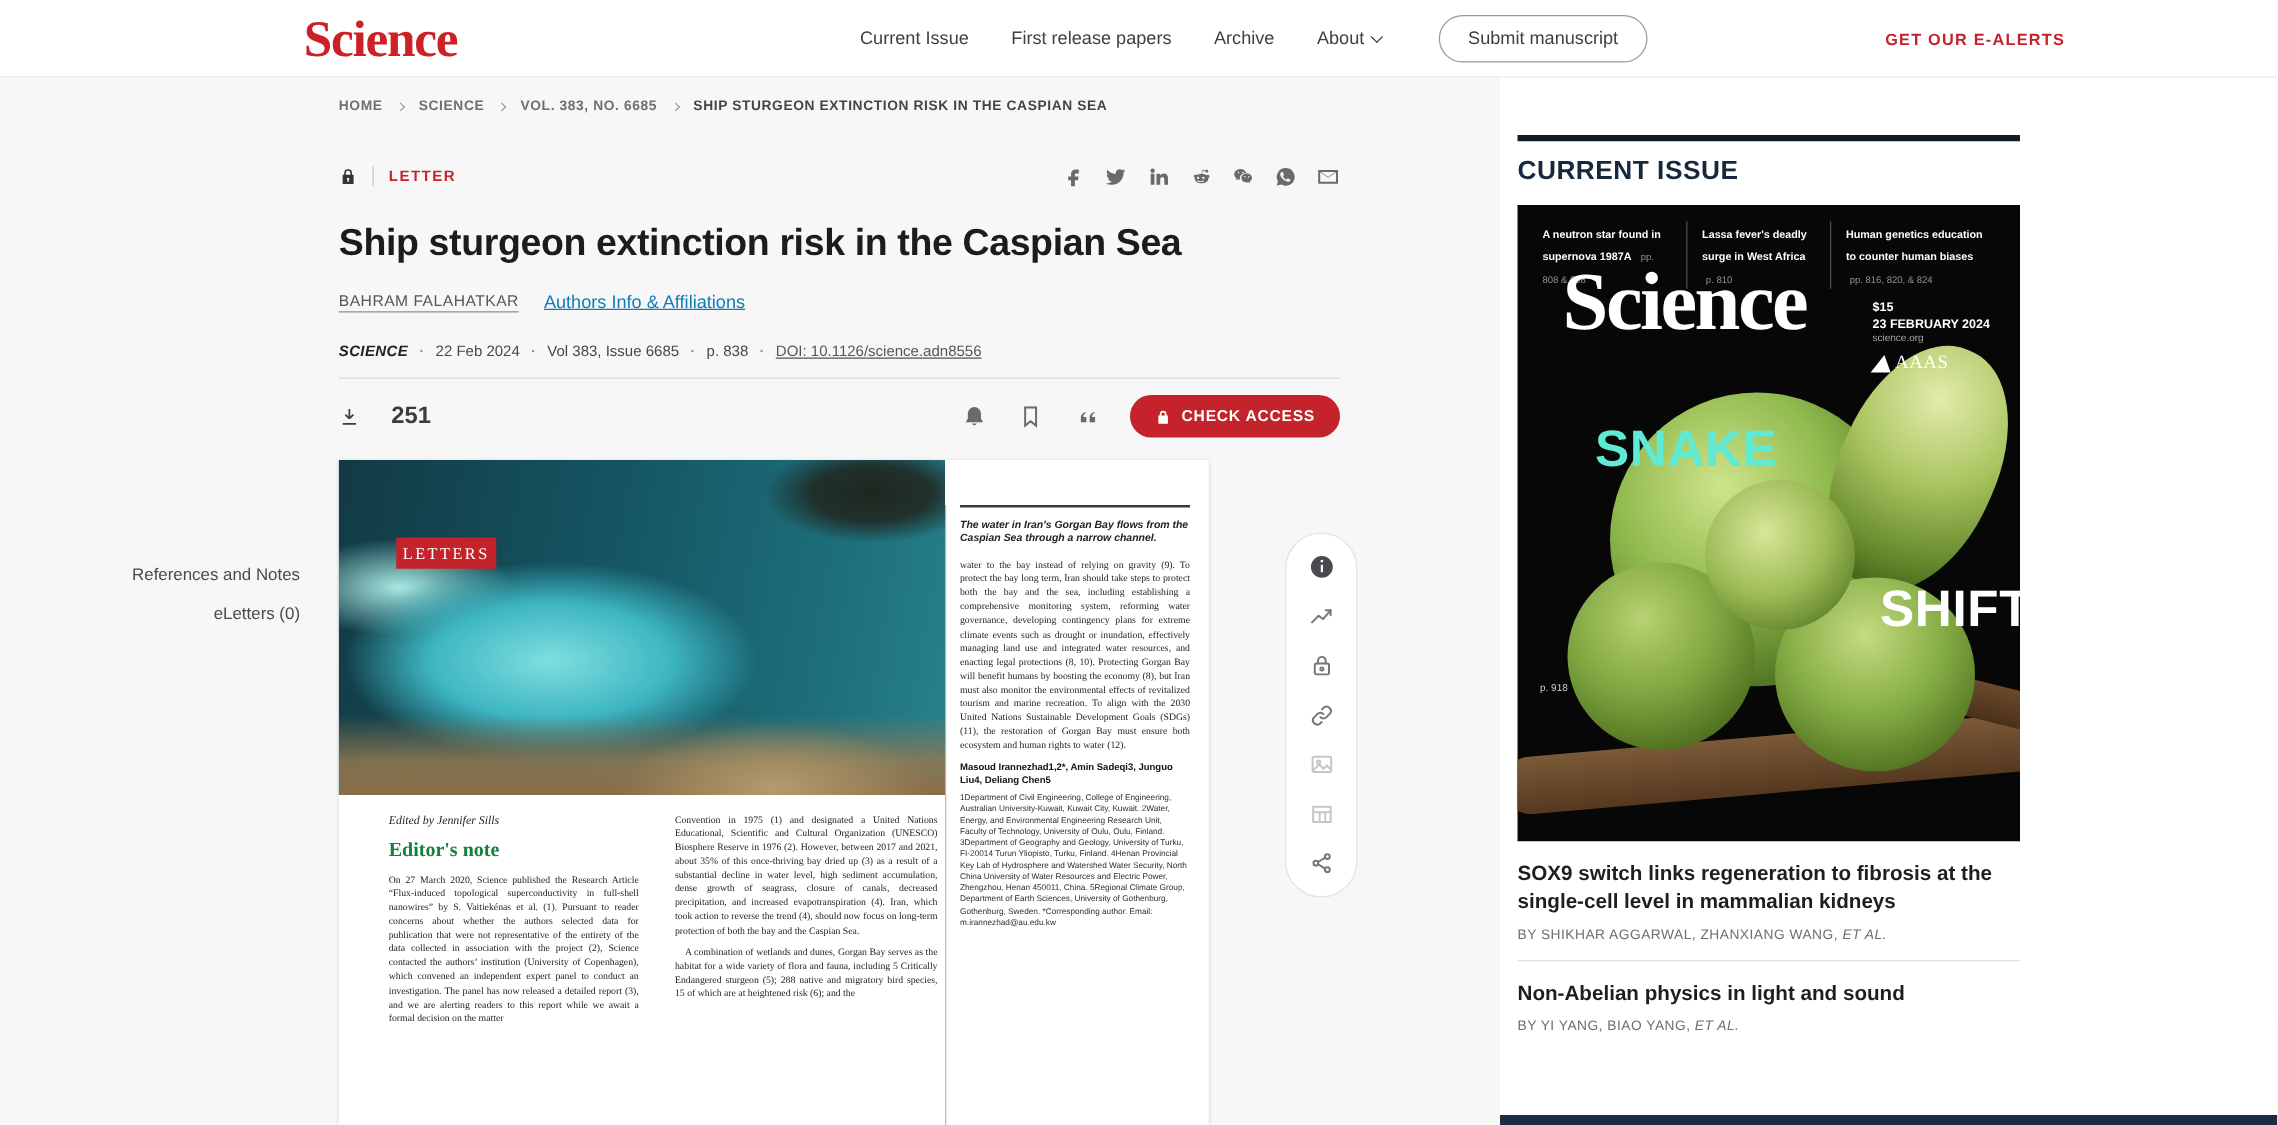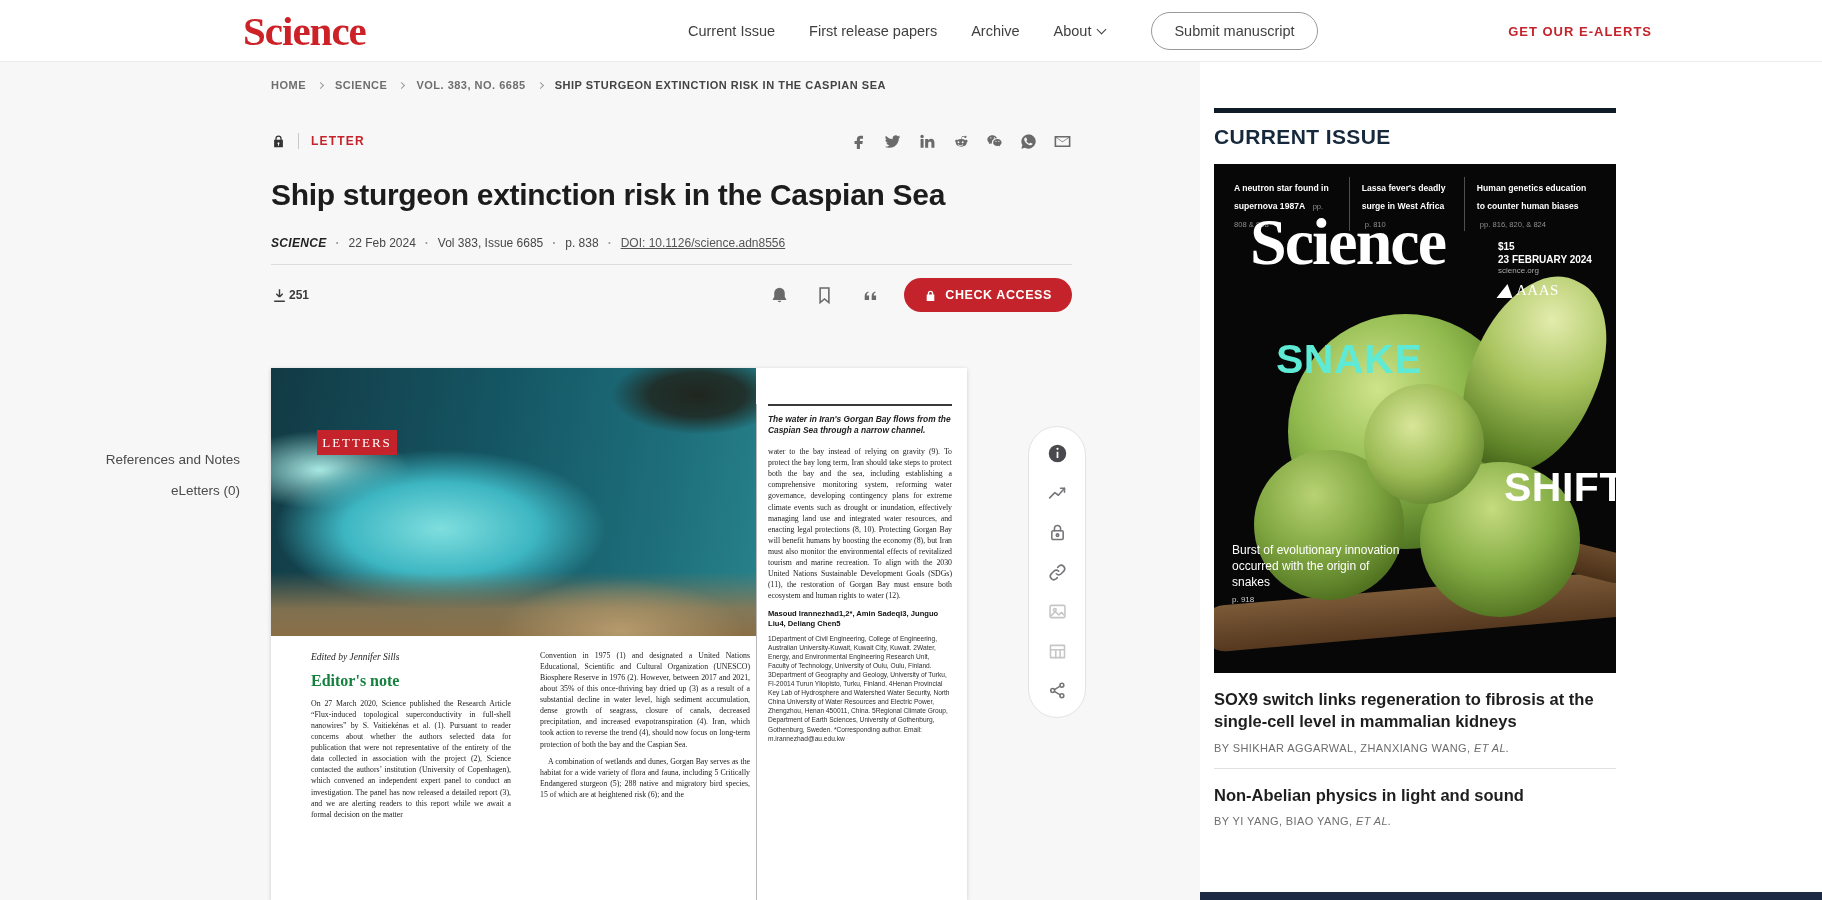--- a/index.html
+++ b/index.html
@@ -37,21 +37,21 @@
   .title { margin-top:26px; font-size:30px; font-weight:700; letter-spacing:-.3px; color:#1c1c1c; }
   .author-row { margin-top:22px; display:flex; align-items:center; gap:20px; }
   .author-name { font-size:12.5px; letter-spacing:.4px; color:#565656; border-bottom:1px solid #8f8f8f; padding-bottom:1px; cursor:pointer; }
   .authors-link { font-size:14.5px; color:#0f7cba; text-decoration:underline; cursor:pointer; }
   .meta-row { margin-top:24px; display:flex; align-items:center; gap:9px; font-size:12px; color:#474747; flex-wrap:nowrap; }
   .meta-journal { font-weight:700; font-style:italic; color:#222; letter-spacing:.3px; }
   .mdot::before { content:"·"; color:#9a9a9a; font-weight:700; }
   .meta-doi { text-decoration:underline; color:#555; cursor:pointer; }
   .head-divider { margin-top:14px; height:1px; background:#dcdcdc; width:801px; }
   .actions-row { margin-top:12px; display:flex; align-items:center; height:36px; }
-  .dl-stat { display:flex; align-items:center; gap:1px; color:#3c3c3c; font-size:12px; font-weight:700; }
+  .dl-stat { display:flex; align-items:center; gap:25px; color:#3c3c3c; font-size:19px; font-weight:700; }
   .dl-stat svg { width:17px; height:17px; stroke:#3c3c3c; fill:none; stroke-width:2; }
   .act-icons { margin-left:auto; display:flex; align-items:center; gap:24px; }
   .act-icons .aicon { width:21px; height:21px; color:#6a6a6a; cursor:pointer; }
   .aicon svg { width:100%; height:100%; fill:currentColor; }
   .aicon.stroked svg { fill:none; stroke:currentColor; stroke-width:1.8; }
   .check-access { margin-left:24px; display:flex; align-items:center; gap:8px; background:#c4232b; color:#fff; font-size:12.5px; font-weight:700; letter-spacing:.6px; border:none; border-radius:18px; height:34px; padding:0 20px; cursor:pointer; }
   .check-access svg { width:13px; height:13px; fill:#fff; }
 
   
   .mini-nav { position:absolute; left:0; top:444px; width:240px; text-align:right; z-index:2; }
@@ -206,20 +206,24 @@
         <span class="sicon">
             <svg viewBox="0 0 24 24">
               <path d="M2 5h20v14H2V5zm2 2.3V17h16V7.3l-8 5.6-8-5.6zM19.3 7H4.7L12 12.1 19.3 7z"></path>
             </svg>
           </span>
       </span>
     </div>
 
     <div class="title">Ship sturgeon extinction risk in the Caspian Sea</div>
 
+    <div class="author-row">
+      <span class="author-name">BAHRAM FALAHATKAR</span>
+      <span class="authors-link">Authors Info &amp; Affiliations</span>
+    </div>
 
     <div class="meta-row">
       <span class="meta-journal">SCIENCE</span>
       <span class="mdot"></span>
       <span>22 Feb 2024</span>
       <span class="mdot"></span>
       <span>Vol 383, Issue 6685</span>
       <span class="mdot"></span>
       <span>p. 838</span>
       <span class="mdot"></span>
@@ -356,21 +360,20 @@
       </div>
       <div class="cover-aaas">
         <span class="aaas-mark"></span>
         <span>AAAS</span>
       </div>
 
       <div class="snake-word">SNAKE</div>
       <div class="shift-word">SHIFT</div>
 
       <div class="cover-teaser">
-        <div>Burst of evolutionary innovation occurred with the origin of snakes</div>
         <div class="ctp">p. 918</div>
       </div>
     </div>
 
     <div class="ci-article">
       <div class="t">SOX9 switch links regeneration to fibrosis at the single-cell level in mammalian kidneys</div>
       <div class="by">
         <span>BY SHIKHAR AGGARWAL, ZHANXIANG WANG,</span>
         <span class="etal">ET AL.</span>
       </div>

